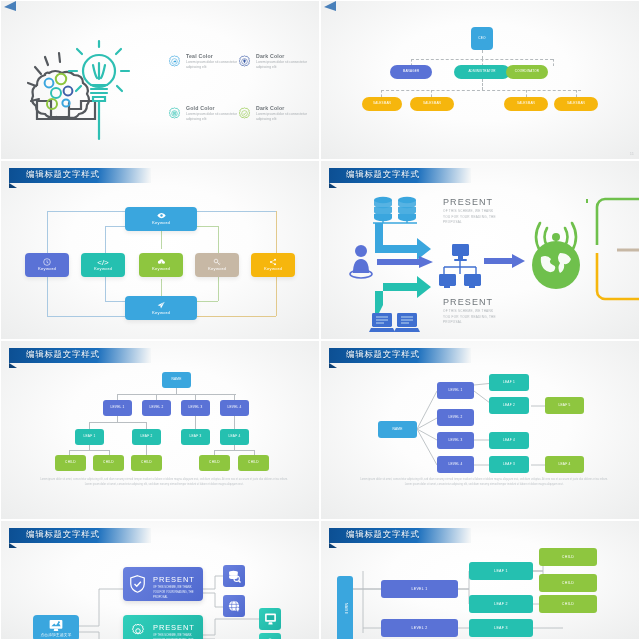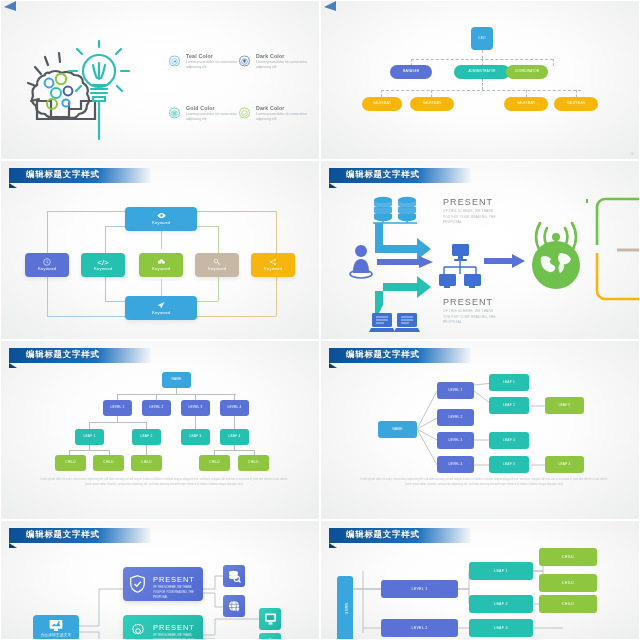--- a/index.html
+++ b/index.html
@@ -22,21 +22,21 @@
   .ribbon .bar {
     position:absolute; left:8px; top:0; height:15px; width:142px;
     background:linear-gradient(95deg,#0c4f93 0%,#1565b0 38%,#1b6fbd 62%,#f4f6f7 99%);
   }
   .ribbon .tail {
     position:absolute; left:8px; top:15px; width:0; height:0;
     border-left:8px solid #0b3f74; border-top:5px solid transparent;
   }
   .ribbon .txt {
     position:absolute; left:25px; top:1px; color:#fff;
-    font-size:8.5px; letter-spacing:.7px; font-weight:bold;
+    font-size:8.5px; letter-spacing:.7px; font-weight:normal;
     text-shadow:0 1px 1px rgba(0,0,0,.25);
   }
   .pgnum { position:absolute; right:5px; bottom:3px; font-size:4px; color:#c9ccce; }
 
   
   .box { position:absolute; display:flex; align-items:center; justify-content:center;
          color:#fff; text-align:center; line-height:1.15; }
   .rr { border-radius:3px; }
   .pill { border-radius:10px; }
   .ln { position:absolute; background:#b9bec2; }

